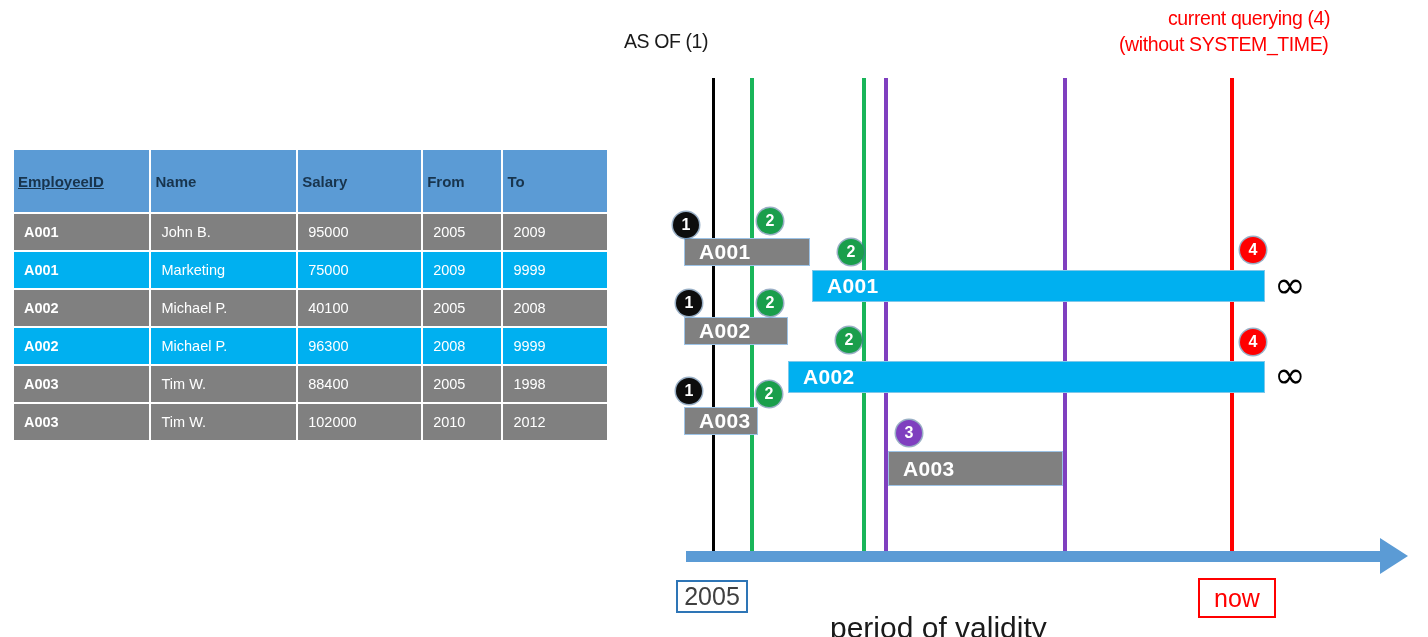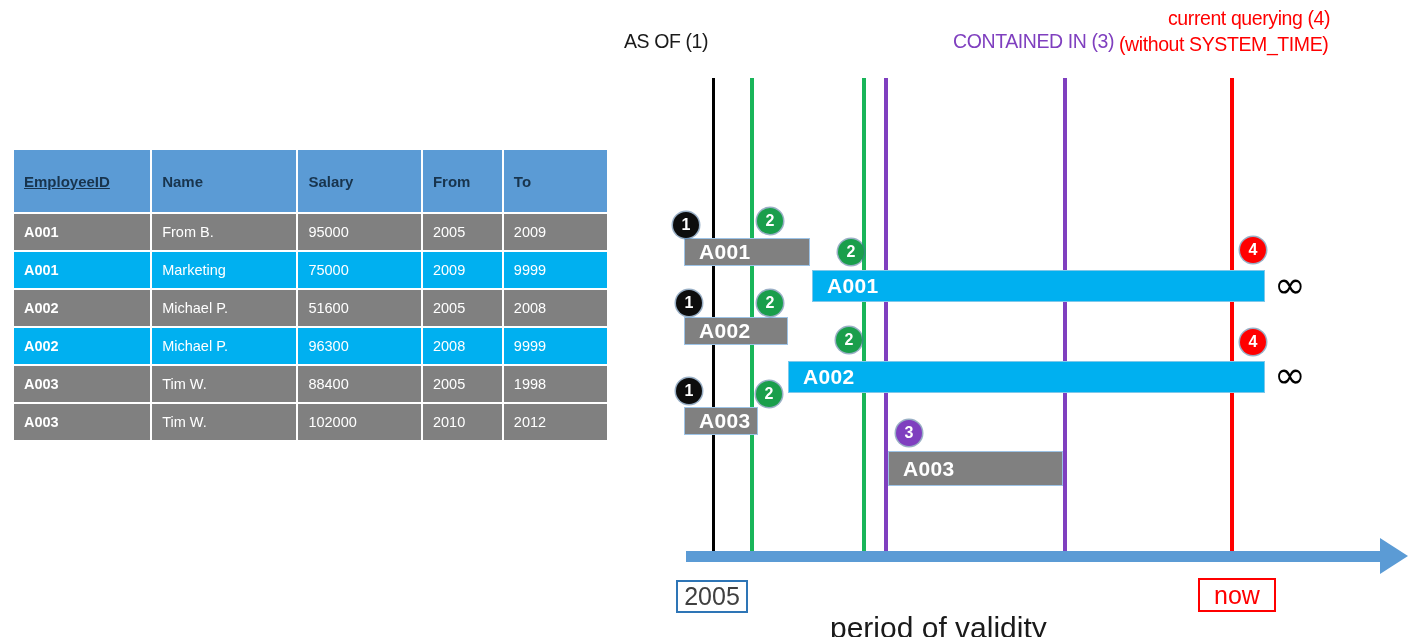--- a/index.html
+++ b/index.html
@@ -5,21 +5,21 @@
   html,body{margin:0;padding:0;background:#ffffff;}
   body{width:1428px;height:637px;position:relative;overflow:hidden;
        font-family:"Liberation Sans","DejaVu Sans",sans-serif;
        -webkit-font-smoothing:antialiased;}
 
   
   #emp-table{position:absolute;left:12px;top:148px;width:597px;border-collapse:separate;
              border-spacing:2px;}
   #emp-table th,#emp-table td{padding:0;margin:0;}
   #emp-table thead th{background:#5b9bd5;color:#18344d;font-weight:bold;font-size:15px;
-             height:62px;vertical-align:middle;text-align:left;padding-left:10px;}
+             height:62px;vertical-align:middle;text-align:left;padding-left:4px;}
   #emp-table thead th.first span{text-decoration:underline;}
   #emp-table tbody td{height:36px;vertical-align:middle;text-align:left;padding-left:10px;
              font-size:14.5px;color:#ffffff;}
   #emp-table tbody tr.gray td{background:#808080;}
   #emp-table tbody tr.cyan td{background:#00b0f0;}
   #emp-table tbody td.idcol{font-weight:bold;}
   .c-id{width:134px;}.c-name{width:148px;}.c-sal{width:125px;}.c-from{width:75px;}.c-to{width:105px;}
 
   
   #diagram{position:absolute;left:0;top:0;width:1428px;height:637px;}
@@ -56,55 +56,55 @@
        font-family:"DejaVu Sans",sans-serif;}
 
   #axis{position:absolute;left:686px;top:551px;width:702px;height:11px;background:#5b9bd5;}
   #axis-arrow{position:absolute;left:1380px;top:538px;width:0;height:0;
        border-top:18px solid transparent;border-bottom:18px solid transparent;
        border-left:28px solid #5b9bd5;}
 
   .yrbox{position:absolute;box-sizing:border-box;display:flex;align-items:center;
          justify-content:center;font-size:25px;background:#ffffff;}
   #box-2005{left:676px;top:580px;width:72px;height:33px;border:2px solid #2e75b6;color:#404040;}
-  #box-now{left:1198px;top:578px;width:78px;height:34px;border:2px solid #ff0000;color:#ff0000;}
+  #box-now{left:1198px;top:578px;width:78px;height:40px;border:2px solid #ff0000;color:#ff0000;}
   #pov{position:absolute;left:830px;top:594px;font-size:30px;color:#1a1a1a;white-space:nowrap;margin-top:17px;}
 </style>
 </head>
 <body>
 
 <table id="emp-table">
   <thead>
     <tr>
       <th class="first c-id"><span>EmployeeID</span></th>
       <th class="c-name"><span>Name</span></th>
       <th class="c-sal"><span>Salary</span></th>
       <th class="c-from"><span>From</span></th>
       <th class="c-to"><span>To</span></th>
     </tr>
   </thead>
   <tbody id="emp-body">
       <tr class="gray">
         <td class="idcol c-id">A001</td>
-        <td class="c-name">From  B.</td>
+        <td class="c-name">John  B.</td>
         <td class="c-sal">95000</td>
         <td class="c-from">2005</td>
         <td class="c-to">2009</td>
       </tr>
       <tr class="cyan">
         <td class="idcol c-id">A001</td>
         <td class="c-name">Marketing</td>
         <td class="c-sal">75000</td>
         <td class="c-from">2009</td>
         <td class="c-to">9999</td>
       </tr>
       <tr class="gray">
         <td class="idcol c-id">A002</td>
         <td class="c-name">Michael P.</td>
-        <td class="c-sal">51600</td>
+        <td class="c-sal">40100</td>
         <td class="c-from">2005</td>
         <td class="c-to">2008</td>
       </tr>
       <tr class="cyan">
         <td class="idcol c-id">A002</td>
         <td class="c-name">Michael P.</td>
         <td class="c-sal">96300</td>
         <td class="c-from">2008</td>
         <td class="c-to">9999</td>
       </tr>
@@ -121,21 +121,20 @@
         <td class="c-sal">102000</td>
         <td class="c-from">2010</td>
         <td class="c-to">2012</td>
       </tr>
     </tbody>
 </table>
 
 <div id="diagram">
 
   <div class="hdr blk" style="left:624px;top:30px;">AS OF (1)</div>
-  <div class="hdr pur" style="left:953px;top:30px;">CONTAINED IN (3)</div>
   <div class="hdr red" style="left:1168px;top:6px;">current querying (4)</div>
   <div class="hdr red" style="left:1119px;top:32px;">(without SYSTEM_TIME)</div>
 
   <div class="vline black" style="left:712px;"></div>
   <div class="vline green" style="left:750px;"></div>
   <div class="vline green" style="left:862px;"></div>
   <div class="vline purple" style="left:884px;"></div>
   <div class="vline purple" style="left:1063px;"></div>
   <div class="vline red" style="left:1230px;"></div>
 

